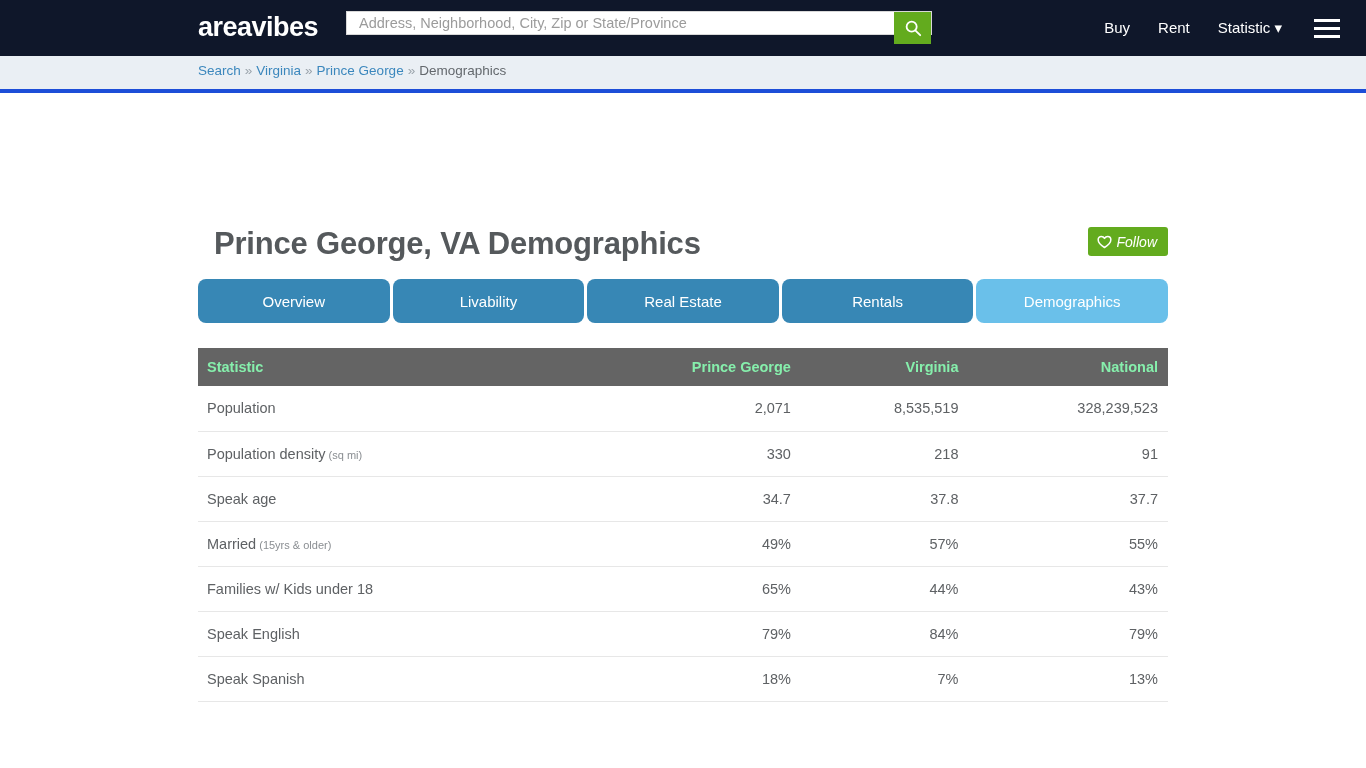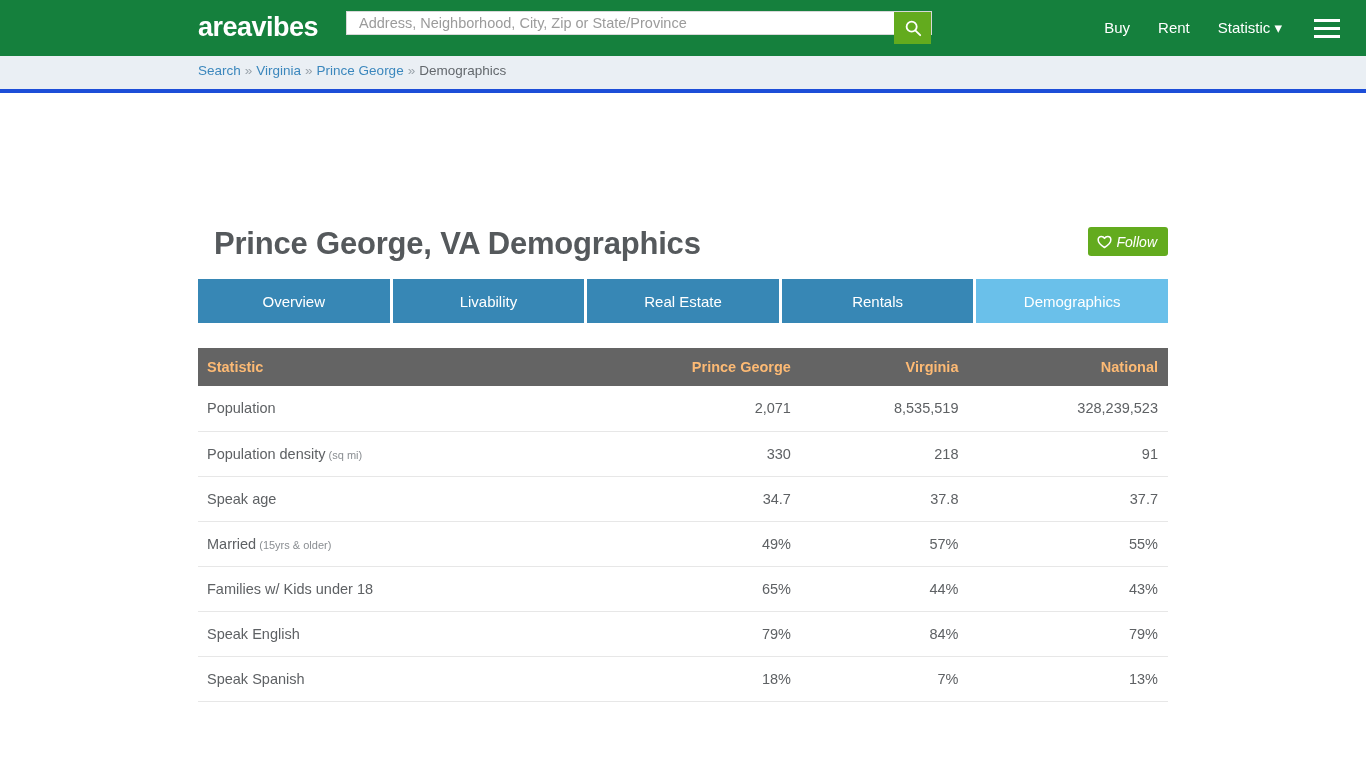--- a/index.html
+++ b/index.html
@@ -8,21 +8,21 @@
     margin: 0; padding: 0;
     width: 1366px; height: 768px;
     background: #ffffff;
     font-family: "Liberation Sans", sans-serif;
     overflow: hidden;
   }
 
   
   #header-bar {
     width: 1366px; height: 56px;
-    background: #15803d;
+    background: #0f172a;
     display: flex; align-items: center;
     position: relative;
   }
   #logo {
     position: absolute; left: 198px; top: 11px;
     color: #ffffff;
     font-size: 27px;
     font-weight: 600;
     letter-spacing: -0.5px;
     line-height: 32px;
@@ -153,33 +153,34 @@
   }
   .tab {
     flex: 1 1 0;
     height: 44px;
     background: #3787b5;
     color: #ffffff;
     font-size: 15px;
     display: flex; align-items: center; justify-content: center;
     cursor: pointer;
     text-decoration: none;
+    border-radius: 8px;
   }
   .tab.active { background: #6ac0ea; }
 
   
   #demographics-table {
     width: 970px;
     border-collapse: collapse;
     margin-top: 25px;
     font-size: 14.5px;
   }
   #demographics-table thead th {
     background: #646464;
-    color: #fdba74;
+    color: #86efac;
     font-weight: bold;
     font-size: 14.5px;
     height: 38px;
     padding: 0 10px;
     text-align: right;
     white-space: nowrap;
   }
   #demographics-table thead th:first-child {
     text-align: left;
     padding-left: 9px;

